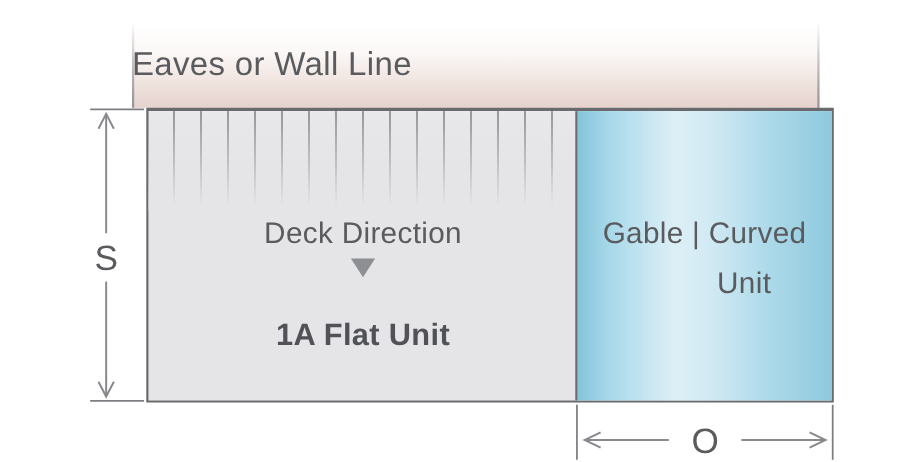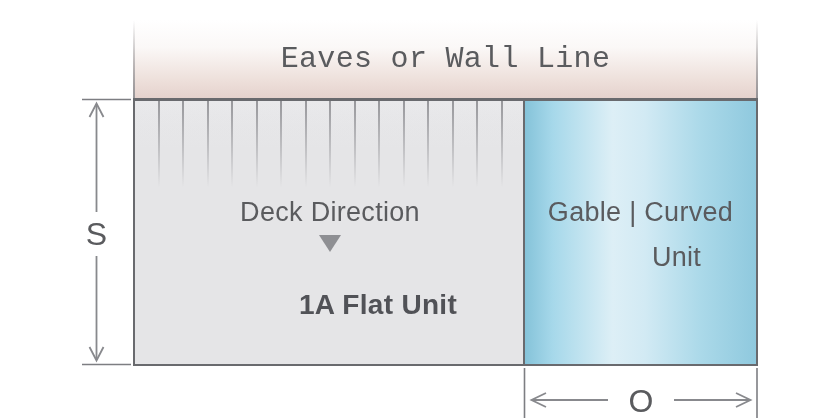--- a/index.html
+++ b/index.html
@@ -13,23 +13,23 @@
     --dim-line:#88898d;
     --hatch:#97979b;
     --triangle:#8e8f93;
   }
   *{margin:0;padding:0;box-sizing:border-box;}
   html,body{background:#fff;}
   body{font-family:"Liberation Sans","DejaVu Sans",sans-serif;color:var(--text);}
   .canvas{position:relative;width:840px;height:420px;background:#fff;overflow:hidden;}
 
   
-  .eaves{position:absolute;left:133px;top:20px;width:625px;height:78px;
+  .eaves{position:absolute;left:120px;top:20px;width:625px;height:78px;
     background:linear-gradient(180deg,#ffffff 0%,#fbf8f7 35%,#eee1dc 75%,var(--eaves-pink) 100%);
-    display:flex;align-items:center;justify-content:center;font-family:Liberation Mono, monospace;}
+    display:flex;align-items:center;}
   .eaves .side{position:absolute;top:0;bottom:0;width:2px;
     background:linear-gradient(180deg,rgba(150,148,150,0) 0%,rgba(150,148,150,.45) 40%,#979598 100%);}
   .eaves .side.left{left:0;}
   .eaves .side.right{right:0;}
   .eaves-label{font-size:30px;letter-spacing:.3px;color:var(--text);}
 
   
   .unit-rect{position:absolute;left:133px;top:98px;width:625px;height:268px;
     border:2px solid var(--border);border-top-width:3px;
     background:linear-gradient(180deg,#e9e9eb 0%,var(--gray-fill) 18%,var(--gray-fill) 100%);padding-left:43px;}
@@ -40,21 +40,21 @@
     background:repeating-linear-gradient(90deg,transparent 0px,transparent 22.5px,var(--hatch) 22.5px,var(--hatch) 24.5px);}
   .hatch-fade{position:absolute;left:0;top:0;width:390px;height:90px;
     background:linear-gradient(180deg,rgba(229,229,231,0) 0%,rgba(229,229,231,.55) 55%,var(--gray-fill) 96%);}
 
   
   .deck-labels{position:absolute;left:0;top:0;width:390px;height:100%;text-align:center;}
   .deck-direction{position:absolute;top:96px;width:100%;font-size:27px;letter-spacing:.3px;color:var(--text);}
   .deck-arrow{position:absolute;top:134px;left:50%;transform:translateX(-50%);
     width:0;height:0;border-left:11px solid transparent;border-right:11px solid transparent;
     border-top:17px solid var(--triangle);}
-  .flat-unit{position:absolute;top:188px;width:100%;font-size:28px;font-weight:bold;letter-spacing:.3px;color:var(--text-bold);margin-left:48px;}
+  .flat-unit{position:absolute;top:188px;width:100%;font-size:28px;font-weight:bold;letter-spacing:.3px;color:var(--text-bold);}
 
   
   .gable{position:absolute;right:0;top:0;bottom:0;width:233px;border-left:2px solid var(--border);
     background:linear-gradient(90deg,#85c3d9 0%,#a6d8ea 12%,var(--blue-light) 38%,#d2eaf4 52%,#abd9e9 76%,#8fc9de 100%);
     text-align:center;}
   .gable-line1{position:absolute;top:96px;width:100%;font-size:27px;letter-spacing:.3px;color:var(--text);}
   .gable-line2{position:absolute;top:141px;width:100%;font-size:27px;letter-spacing:.3px;color:var(--text);margin-left:36px;}
 
   
   .dims{position:absolute;left:0;top:0;width:840px;height:420px;pointer-events:none;}

